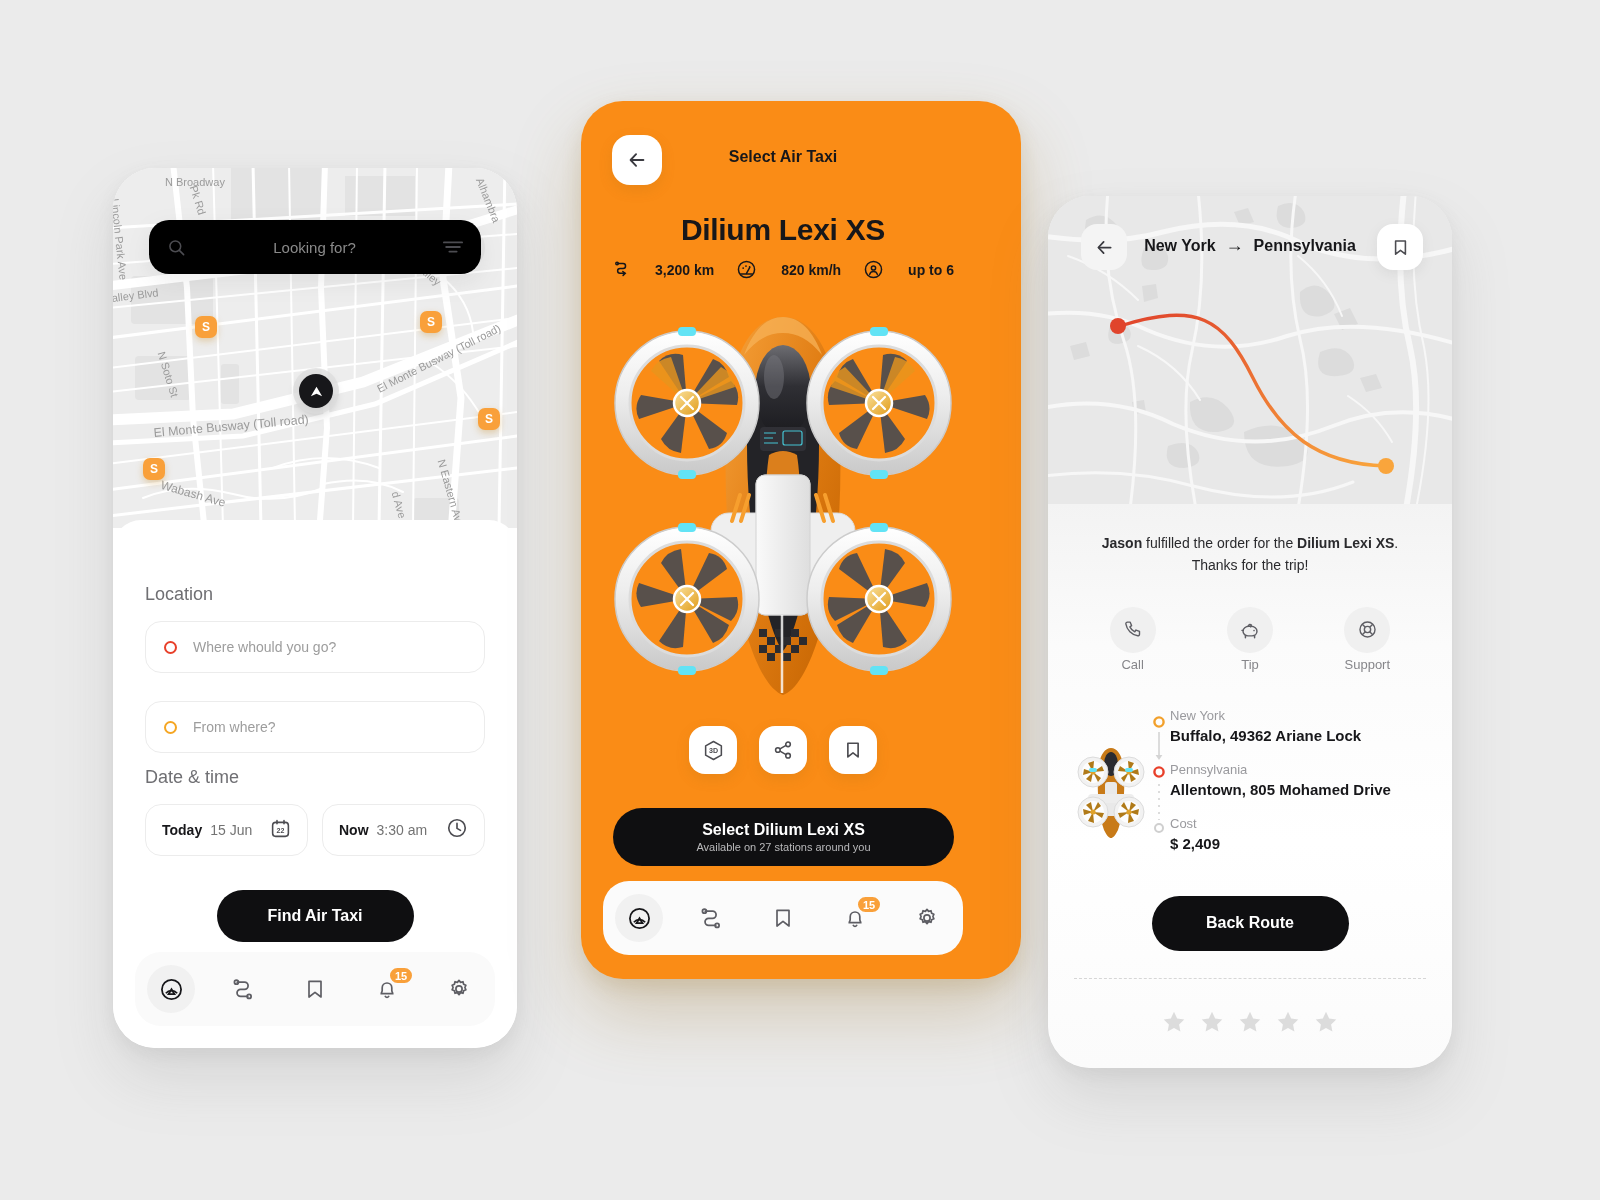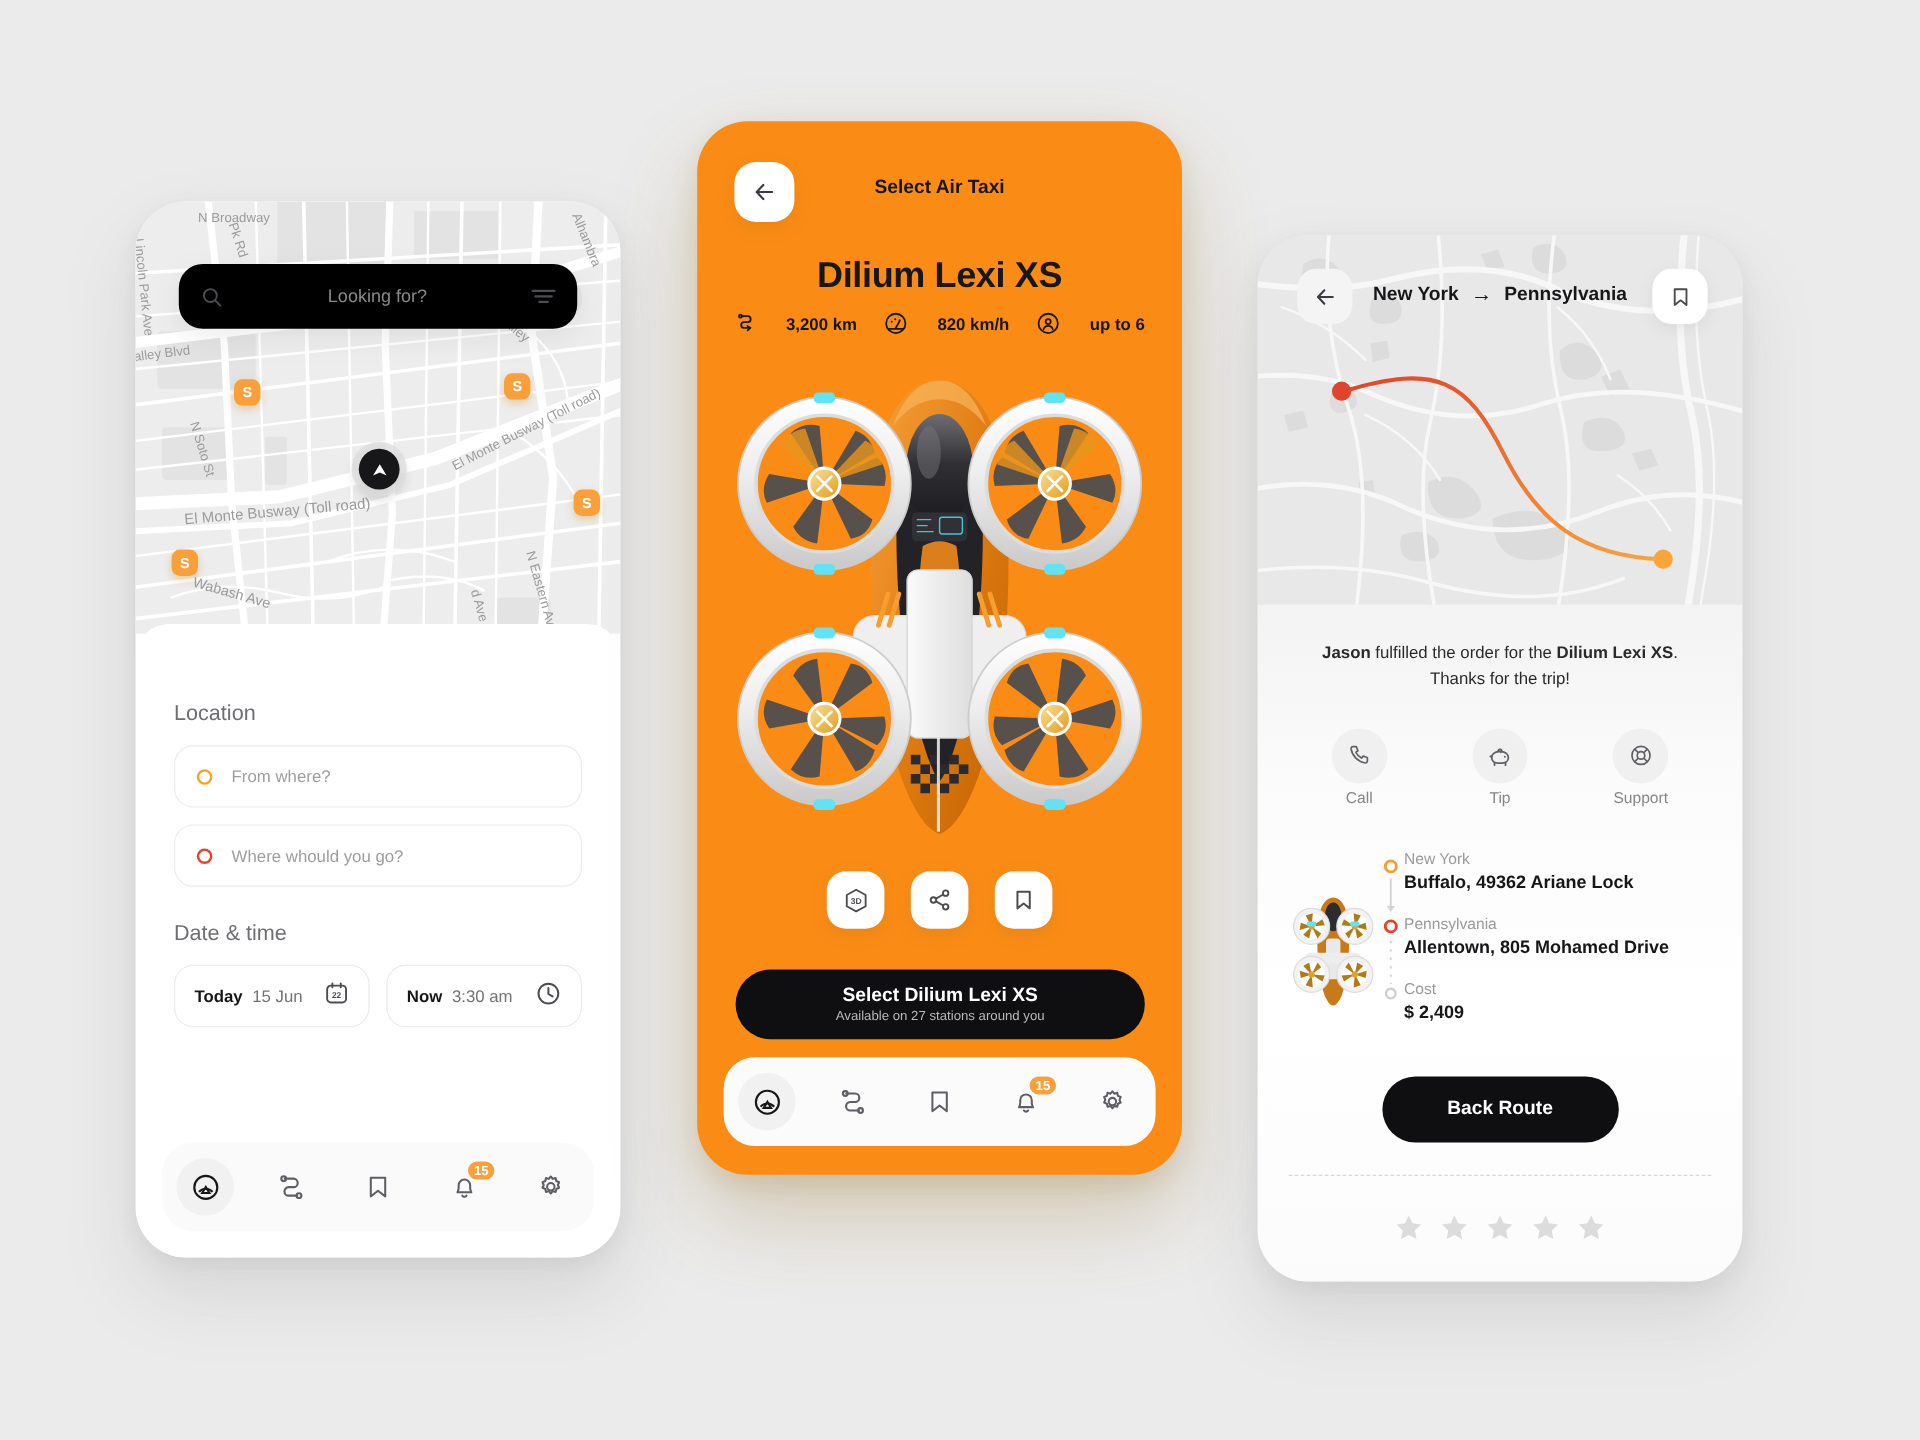--- a/index.html
+++ b/index.html
@@ -18,21 +18,21 @@
     position: absolute;
     border-radius: 42px;
     overflow: hidden;
   }
   #phone-left {
     left: 113px; top: 168px; width: 404px; height: 880px;
     background: #ffffff;
     box-shadow: 0 30px 60px rgba(120,120,120,.18), 0 6px 16px rgba(120,120,120,.10);
   }
   #phone-center {
-    left: 581px; top: 101px; width: 404px; height: 878px;
+    left: 581px; top: 101px; width: 440px; height: 878px;
     background: #fa8c16;
     box-shadow: 0 34px 70px rgba(150,110,40,.28), 0 8px 20px rgba(150,110,40,.16);
   }
   #phone-right {
     left: 1048px; top: 196px; width: 404px; height: 872px;
     background: #f6f6f6;
     box-shadow: 0 30px 60px rgba(120,120,120,.18), 0 6px 16px rgba(120,120,120,.10);
   }
 
   
@@ -341,28 +341,28 @@
           <path d="M1 2 H21"></path>
             <path d="M3.5 7 H18.5"></path>
             <path d="M7 12 H15"></path>
         </svg>
       </div>
     </div>
 
     <div class="sheet1">
       <div class="sec-title">Location</div>
 
+      <div class="field" style="margin-bottom:28px;">
+        <span class="dot-ring dest"></span>
+        <span class="ph">Where whould you go?</span>
+      </div>
+
       <div class="field">
         <span class="dot-ring"></span>
         <span class="ph">From where?</span>
-      </div>
-
-      <div class="field" style="margin-bottom:28px;">
-        <span class="dot-ring dest"></span>
-        <span class="ph">Where whould you go?</span>
       </div>
 
       <div class="sec-title">Date &amp; time</div>
 
       <div class="dt-row">
         <div class="dt-chip">
           <span class="strong">Today</span>
           <span class="muted">15 Jun</span>
           <span>
             <svg width="21" height="21" viewBox="0 0 24 24" fill="none" stroke="#4c4c51" stroke-width="1.8">
@@ -377,20 +377,21 @@
           <span class="muted">3:30 am</span>
           <span>
             <svg width="22" height="22" viewBox="0 0 24 24" fill="none" stroke="#4c4c51" stroke-width="1.8" stroke-linecap="round">
               <circle cx="12" cy="12" r="9"></circle>
                 <path d="M12 7 V12.4 L15.8 14.6"></path>
             </svg>
           </span>
         </div>
       </div>
 
+      <button class="cta-black" id="find-air-taxi-button">Find Air Taxi</button>
     </div>
 
     <div class="navbar" id="nav-left">
       <div class="nav-item active">
         <svg width="25" height="25" viewBox="0 0 24 24" fill="none" stroke="#17171a" stroke-width="1.7">
           <circle cx="12" cy="12" r="9.2"></circle>
           <path d="M6.6 15.6 A7 7 0 0 1 17.4 15.6"></path>
           <path d="M9.1 16.5 L12 11.7 L14.9 16.5 Z"></path>
         </svg>
       </div>

